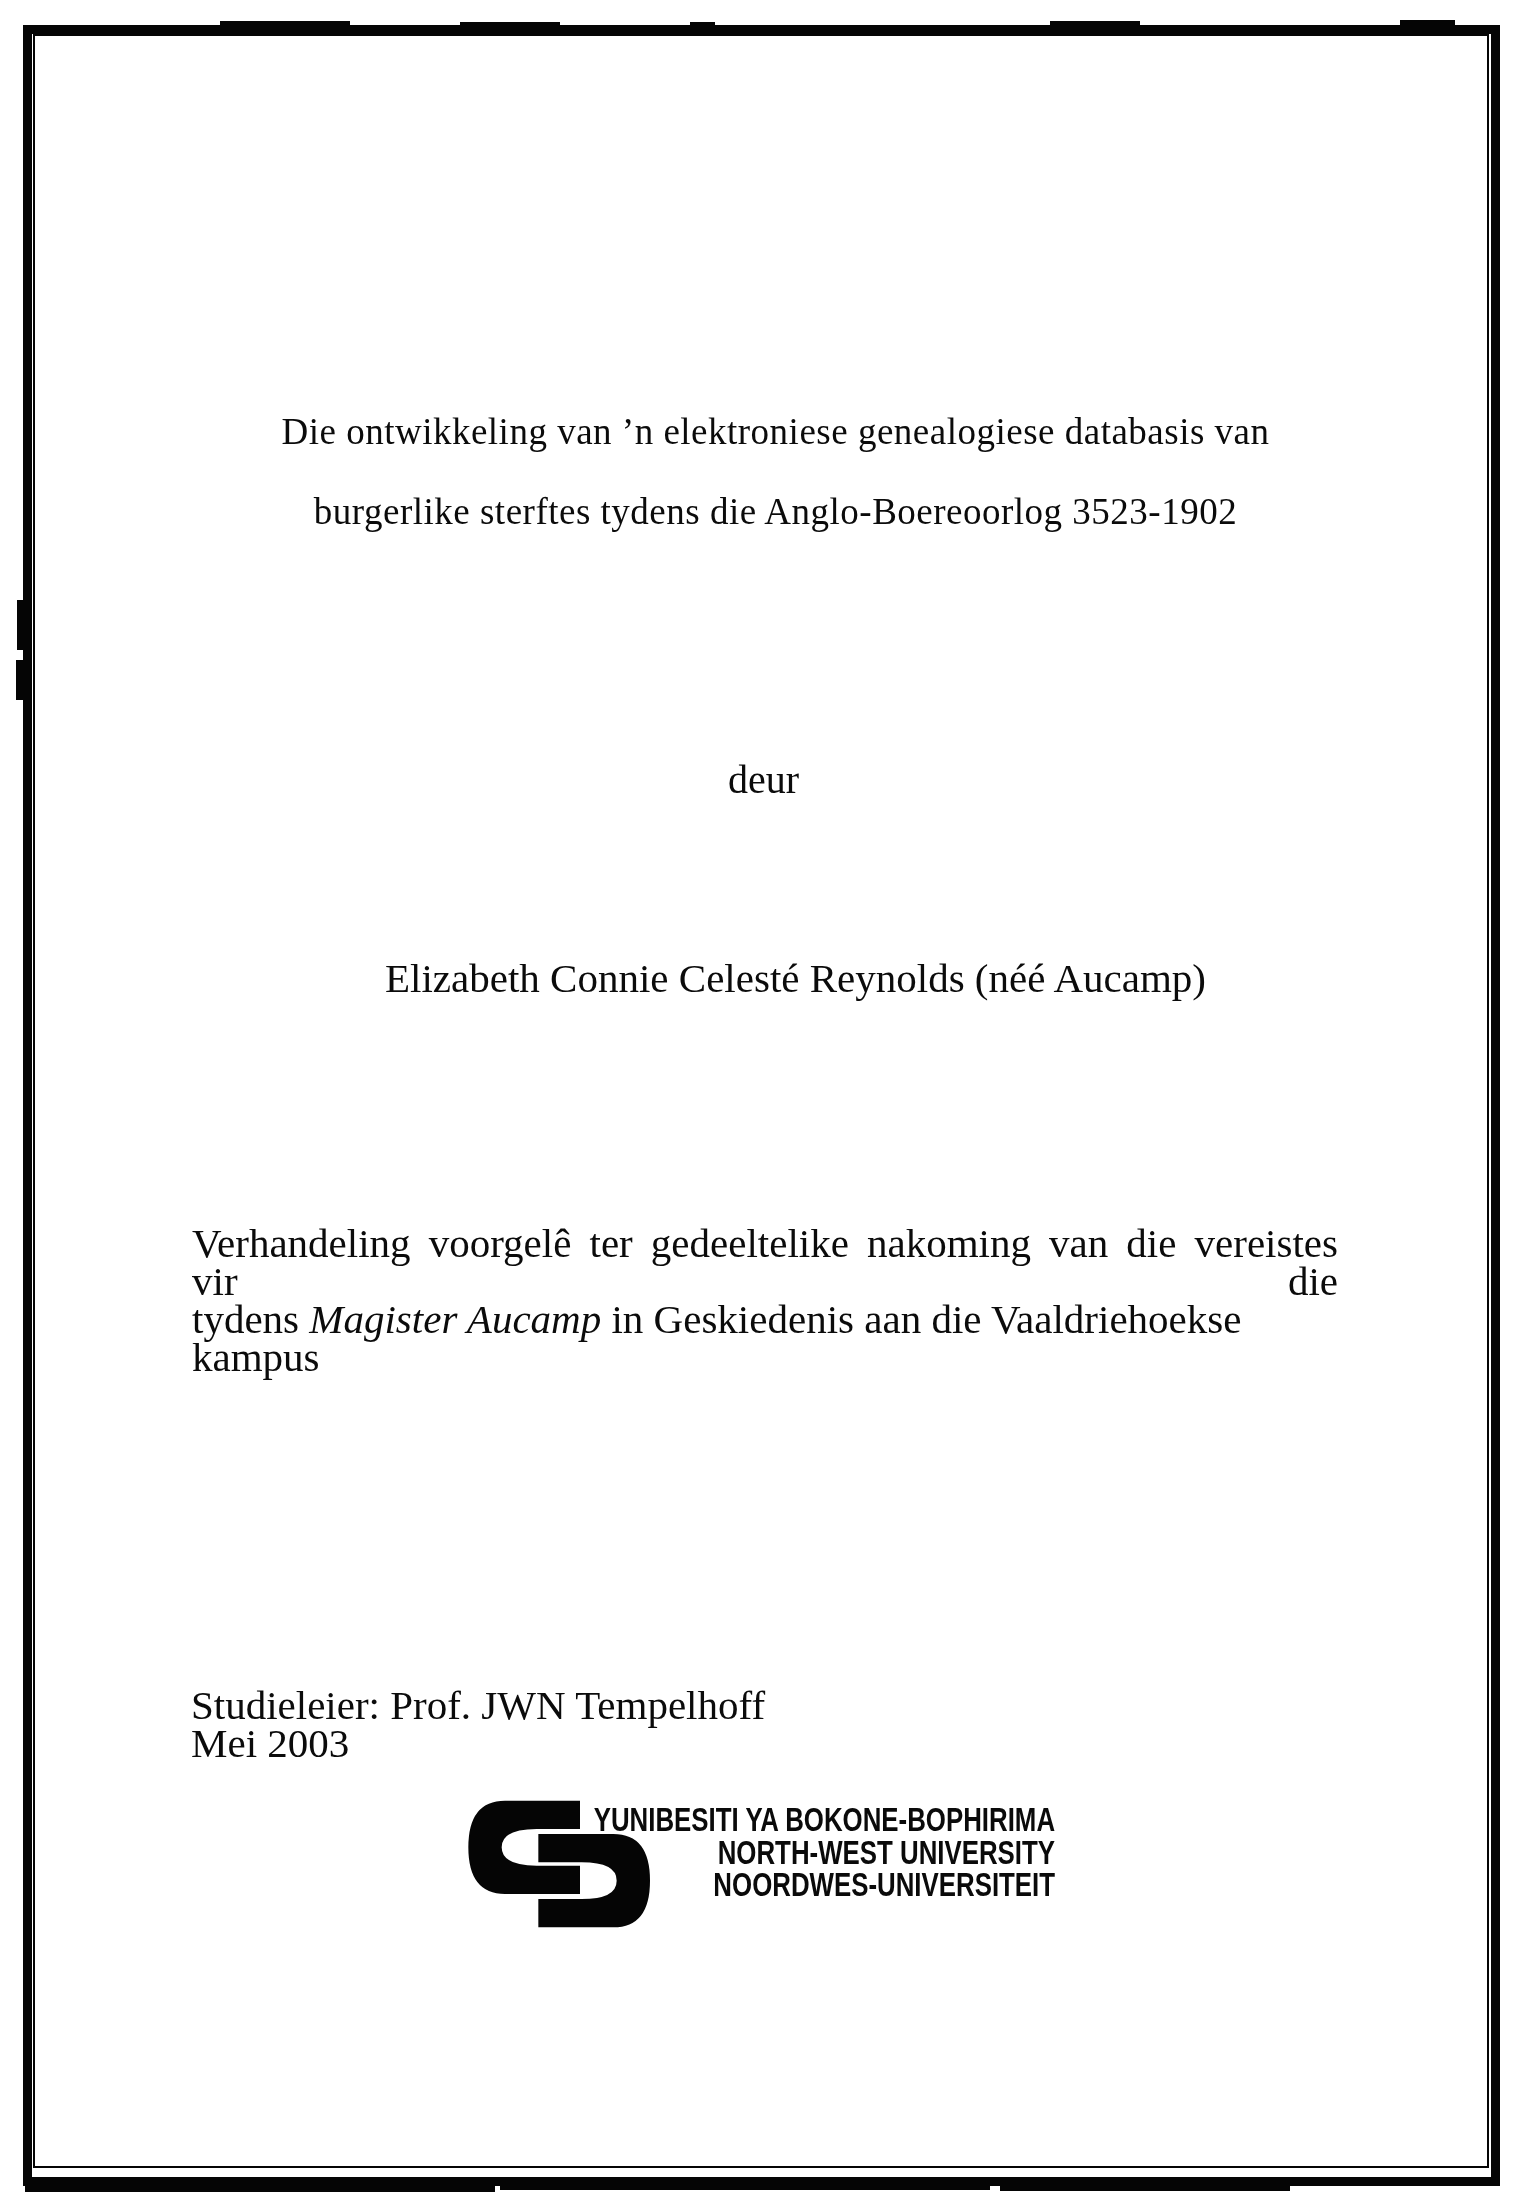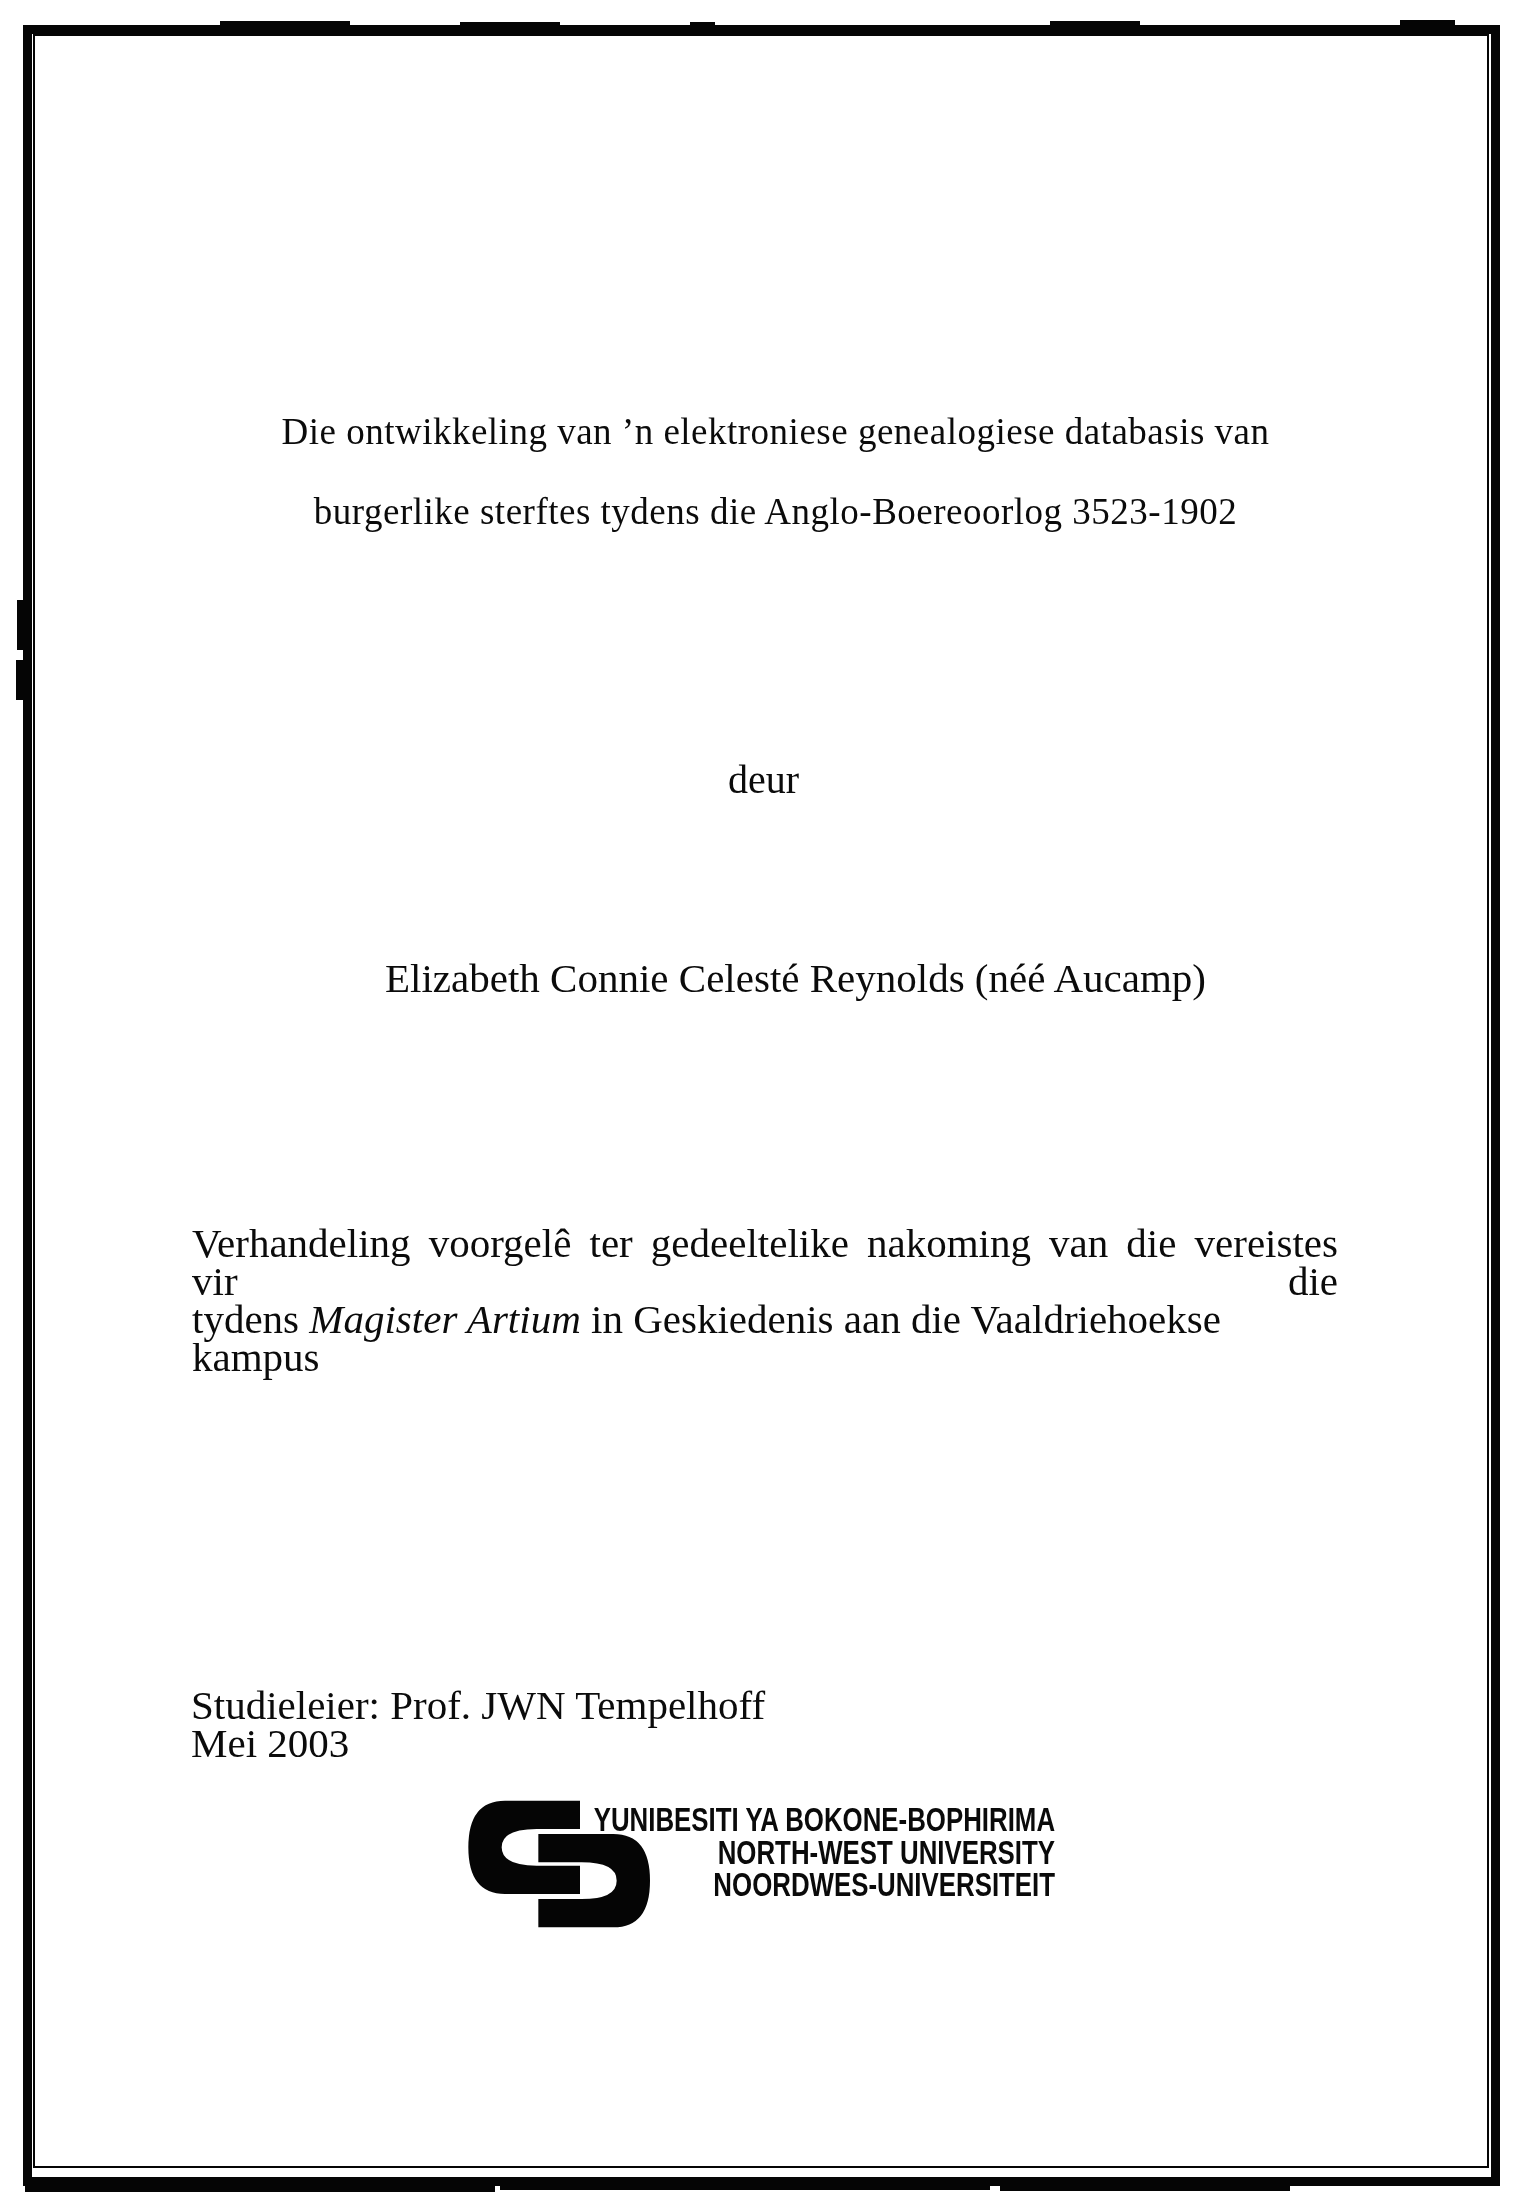--- a/index.html
+++ b/index.html
@@ -125,21 +125,21 @@
     <div>Die ontwikkeling van ’n elektroniese genealogiese databasis van</div>
     <div>burgerlike sterftes tydens die Anglo-Boereoorlog 3523-1902</div>
   </h1>
 
   <div class="byline">deur</div>
 
   <div class="author">Elizabeth Connie Celesté Reynolds (néé Aucamp)</div>
 
   <div class="statement">
     <div class="justify">Verhandeling voorgelê ter gedeeltelike nakoming van die vereistes vir die</div>
-    <div><span>tydens </span><em>Magister Artium</em><span> in Geskiedenis aan die Vaaldriehoekse kampus</span></div>
+    <div><span>tydens </span><em>Magister Aucamp</em><span> in Geskiedenis aan die Vaaldriehoekse kampus</span></div>
   </div>
 
   <div class="supervisor">
     <div>Studieleier: Prof. JWN Tempelhoff</div>
     <div>Mei 2003</div>
   </div>
 
   <svg class="logo-mark" viewBox="0 0 240 160" xmlns="http://www.w3.org/2000/svg" aria-hidden="true">
     <path fill="#050505" d="M150 4 H60 Q16 4 16 60 Q16 116 60 116 H150 V82 H98 Q56 82 56 60 Q56 38 98 38 H150 Z"></path>
     <path fill="#050505" transform="rotate(180 125 80)" d="M150 4 H60 Q16 4 16 60 Q16 116 60 116 H150 V82 H98 Q56 82 56 60 Q56 38 98 38 H150 Z"></path>

